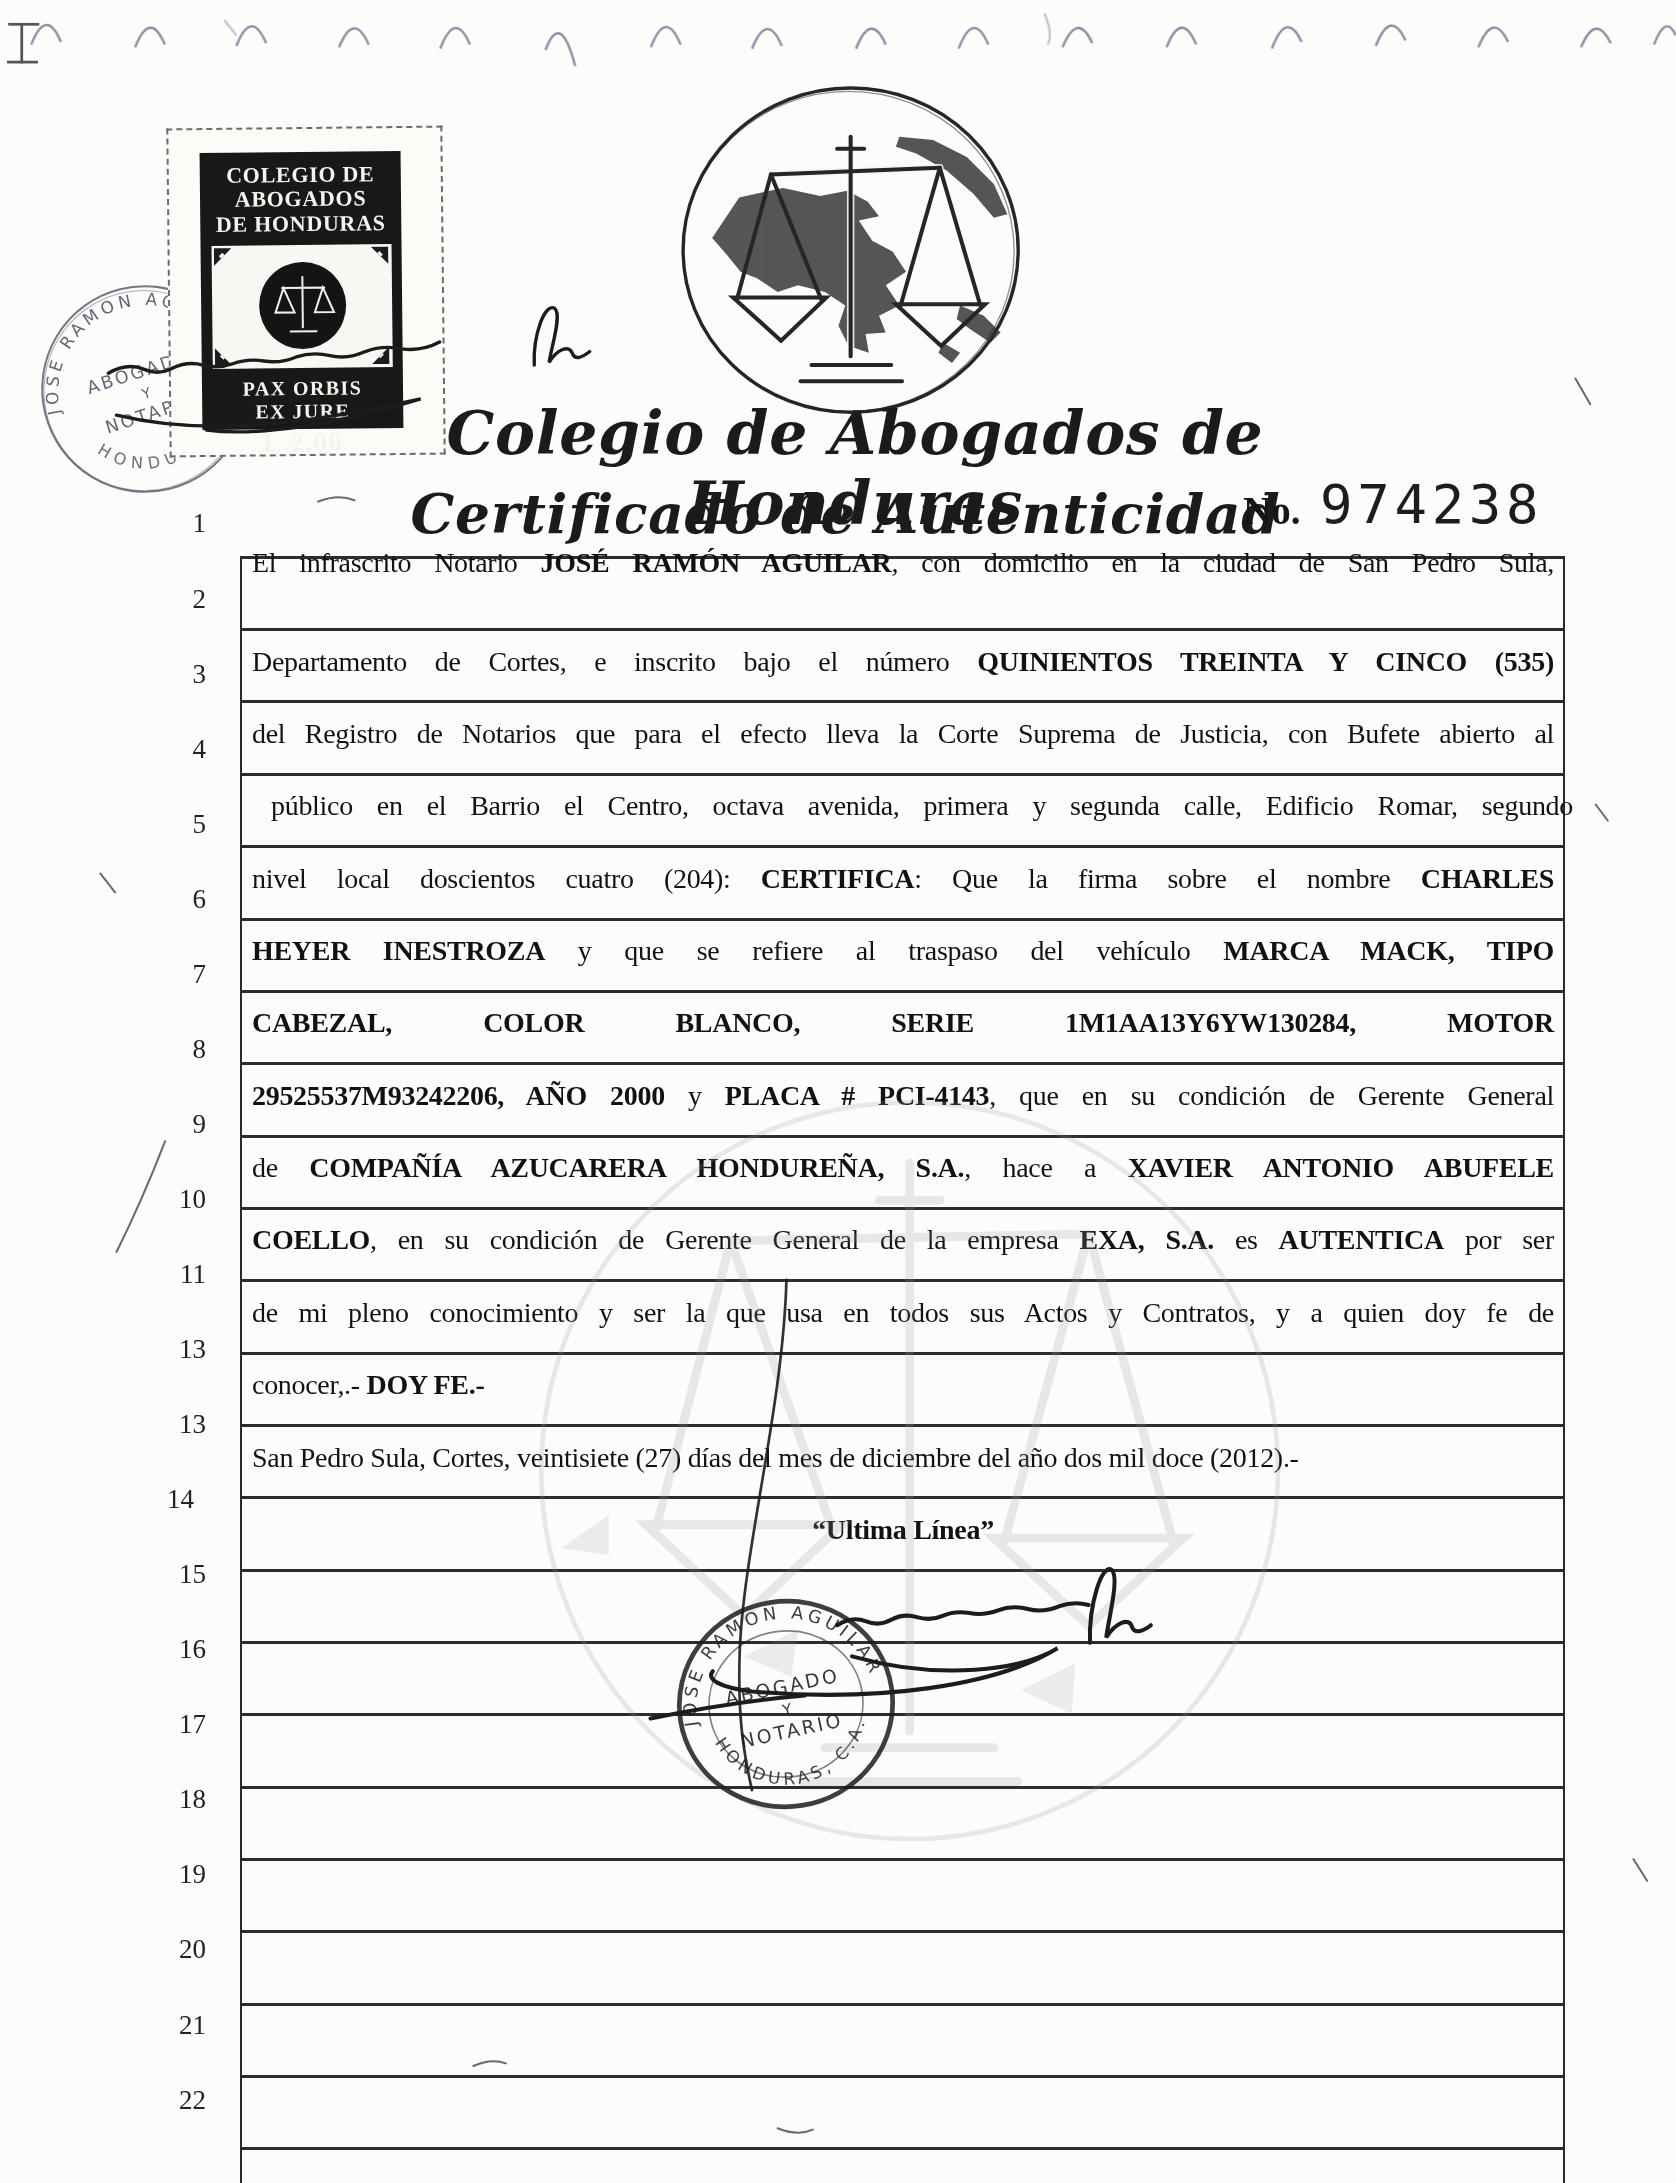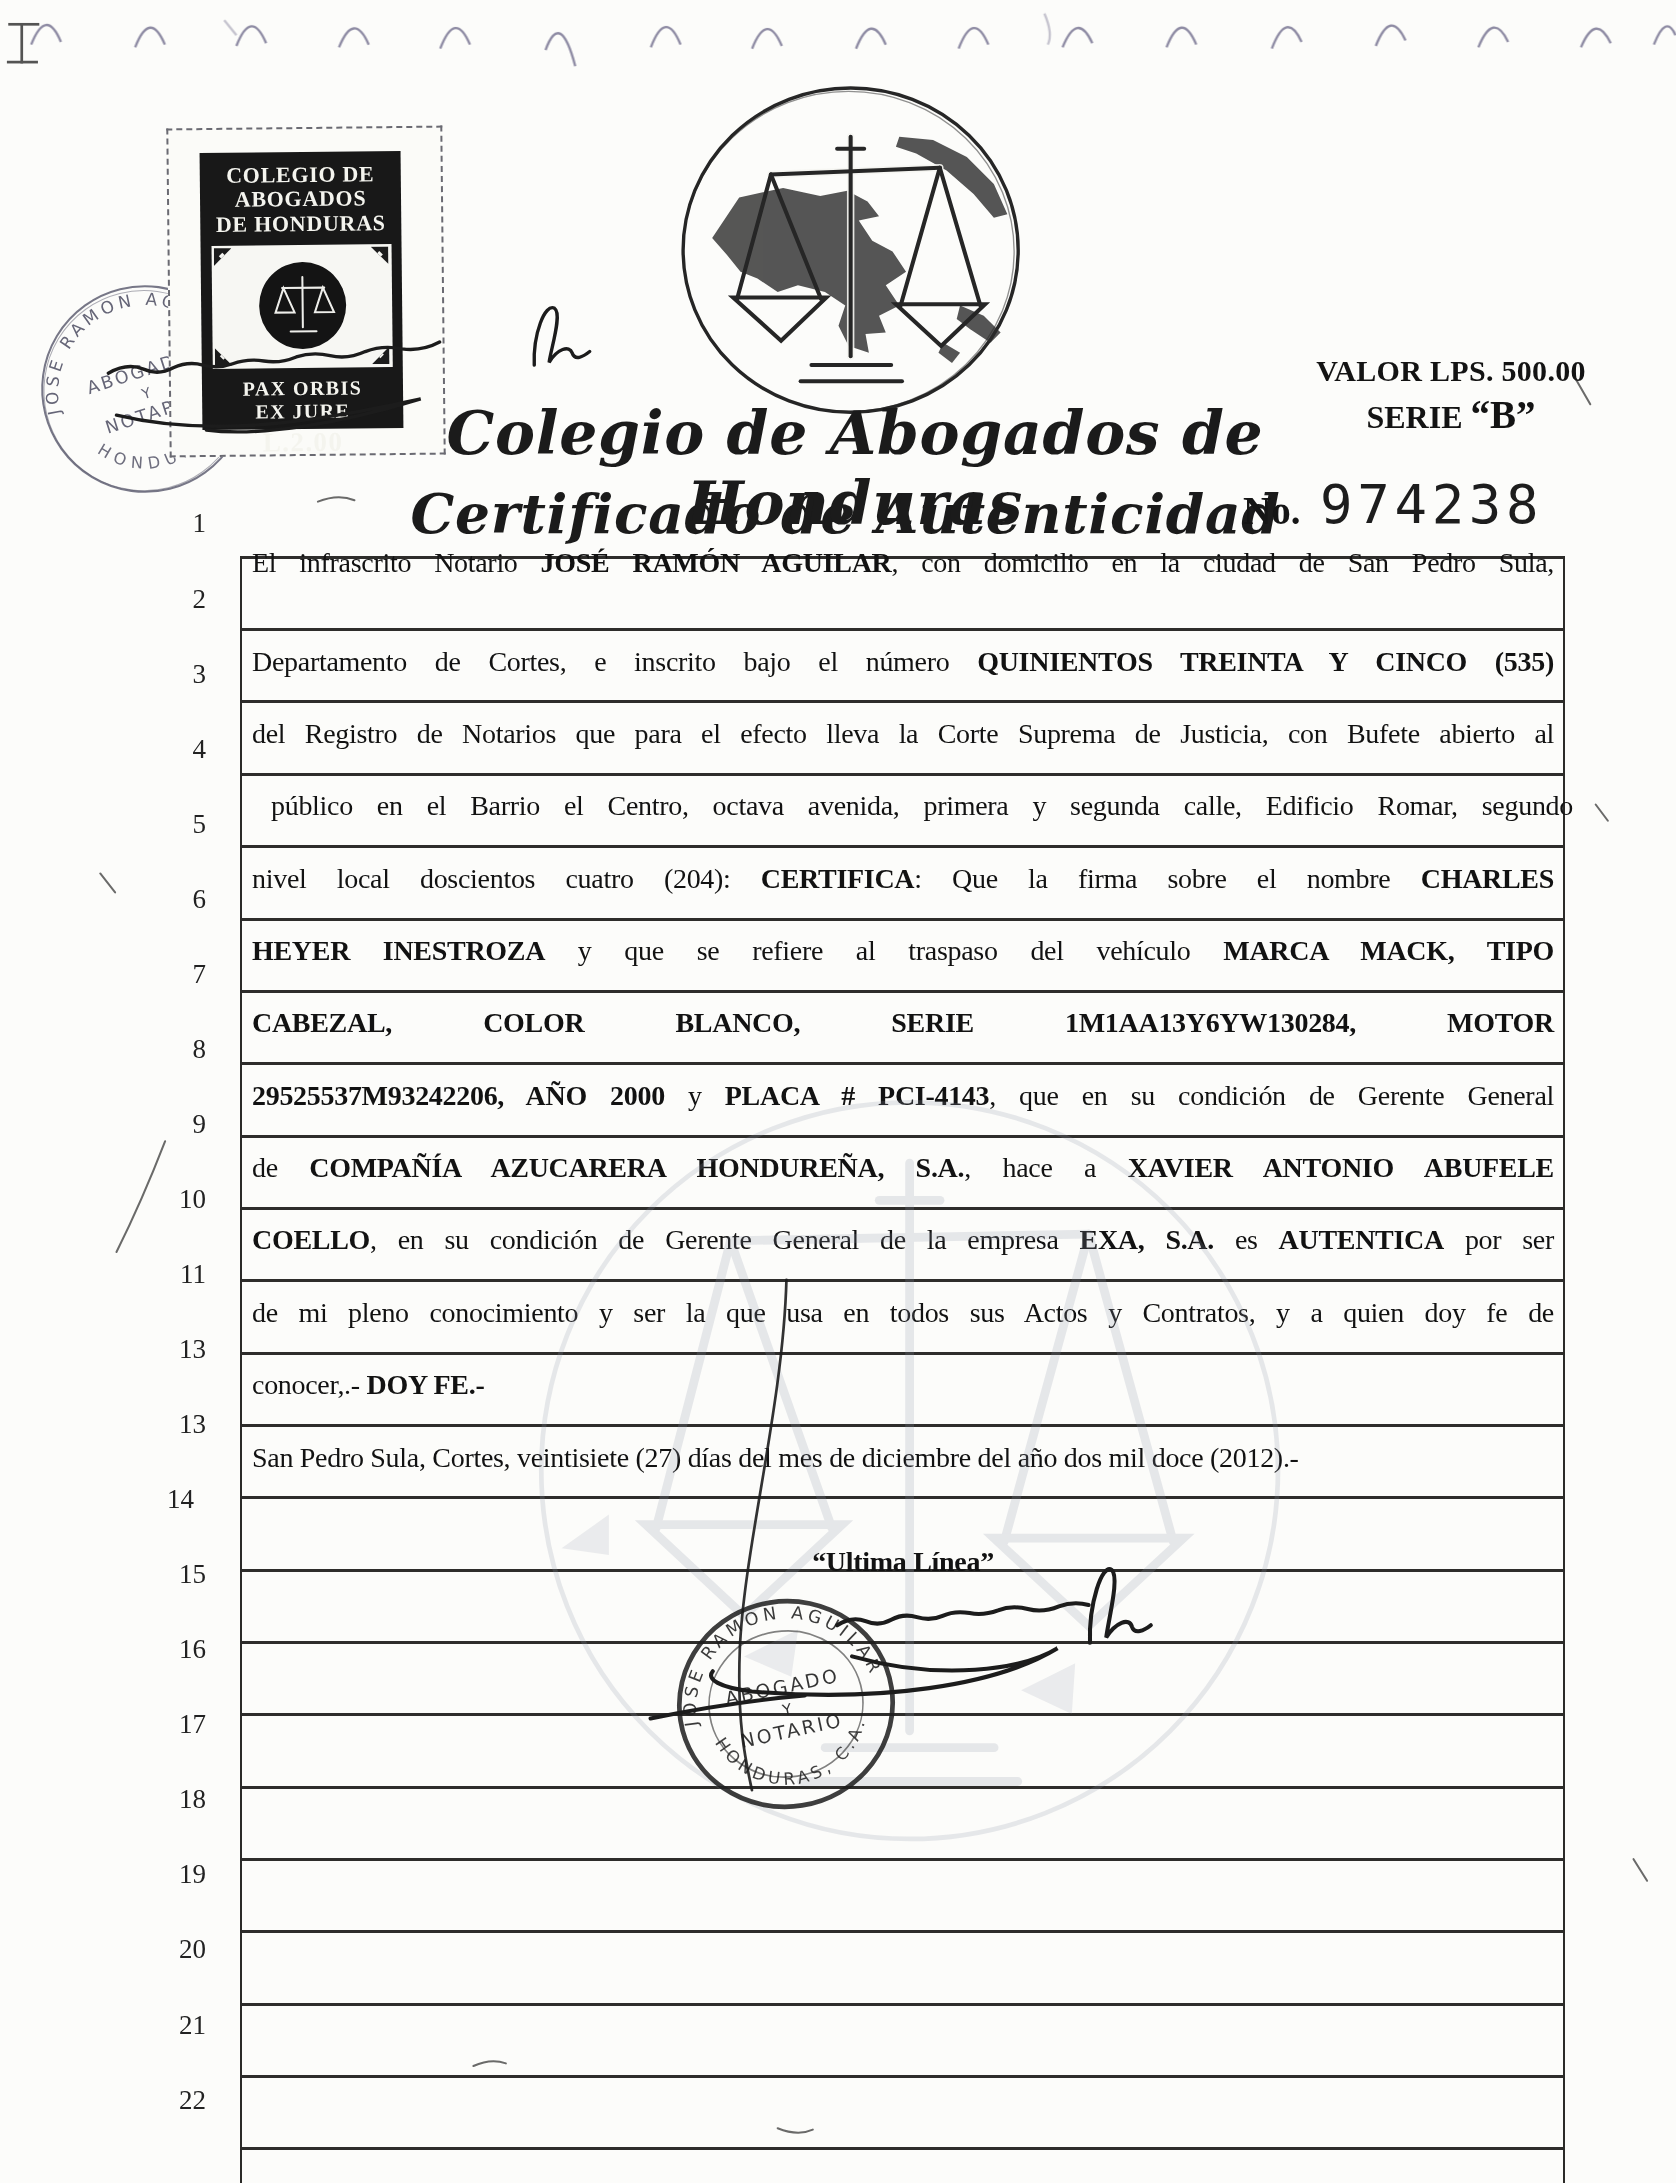--- a/index.html
+++ b/index.html
@@ -165,25 +165,20 @@
         <path d="M142 138 L216 322"></path>
         <path d="M86 320 L224 320 L157 384 Z"></path>
       <path d="M392 128 L334 332"></path>
         <path d="M392 128 L452 332"></path>
         <path d="M327 330 L459 330 L394 392 Z"></path>
       <path d="M202 420 H320"></path>
         <path d="M186 444 H336"></path>
     </g>
   </svg>
 
-  <div class="abs valor-block">
-    <div class="valor-line">VALOR LPS. 500.00</div>
-    <div class="serie-line"><span>SERIE</span>
-      <span class="big-b">“B”</span></div>
-  </div>
   <div class="abs title2">Certificado de Autenticidad</div>
   <div class="abs title1">Colegio de Abogados de Honduras</div>
   <div class="abs no-label">No.</div>
   <div class="abs no-value">974238</div>
 
   <div id="ruling-layer">
       <div class="rule" style="top: 556px;"></div>
       <div class="rule" style="top: 628px;"></div>
       <div class="rule" style="top: 700px;"></div>
       <div class="rule" style="top: 773px;"></div>
@@ -236,21 +231,21 @@
       <div class="doc-line j" style="top: 790px; margin-left: 19px;"><span>público en el Barrio el Centro, octava avenida, primera y segunda calle, Edificio Romar, segundo</span></div>
       <div class="doc-line j" style="top: 863px;"><span>nivel local doscientos cuatro (204): </span><b>CERTIFICA</b><span>: Que la firma sobre el nombre </span><b>CHARLES</b></div>
       <div class="doc-line j" style="top: 935px;"><b>HEYER INESTROZA</b><span> y que se refiere al traspaso del vehículo </span><b>MARCA MACK, TIPO</b></div>
       <div class="doc-line j" style="top: 1007px;"><b>CABEZAL, COLOR BLANCO, SERIE 1M1AA13Y6YW130284, MOTOR</b></div>
       <div class="doc-line j" style="top: 1080px;"><b>29525537M93242206, AÑO 2000</b><span> y </span><b>PLACA # PCI-4143</b><span>, que en su condición de Gerente General</span></div>
       <div class="doc-line j" style="top: 1152px;"><span>de </span><b>COMPAÑÍA AZUCARERA HONDUREÑA, S.A.</b><span>, hace a </span><b>XAVIER ANTONIO ABUFELE</b></div>
       <div class="doc-line j" style="top: 1224px;"><b>COELLO</b><span>, en su condición de Gerente General de la empresa </span><b>EXA, S.A.</b><span> es </span><b>AUTENTICA</b><span> por ser</span></div>
       <div class="doc-line j" style="top: 1297px;"><span>de mi pleno conocimiento y ser la que usa en todos sus Actos y Contratos, y a quien doy fe de</span></div>
       <div class="doc-line l" style="top: 1369px;"><span>conocer,.- </span><b>DOY FE.-</b></div>
       <div class="doc-line l" style="top: 1442px;"><span>San Pedro Sula, Cortes, veintisiete (27) días del mes de diciembre del año dos mil doce (2012).-</span></div>
-      <div class="doc-line c" style="top: 1514px; margin-top: 32px;"><b>“Ultima Línea”</b></div>
+      <div class="doc-line c" style="top: 1514px;"><b>“Ultima Línea”</b></div>
     </div>
 
   <svg class="abs wm" style="left:521px;top:1082px;" width="784" height="784" viewBox="0 0 1160 1160">
     <circle cx="575" cy="575" r="545" fill="none" stroke="#8e95a8" stroke-width="7"></circle>
     <g stroke="#8e95a8" stroke-width="13" fill="none" stroke-linecap="round">
       <path d="M575 120 V960"></path>
         <path d="M530 175 H620"></path>
         <path d="M310 235 L840 225"></path>
       <path d="M310 235 L200 660"></path>
         <path d="M310 235 L460 660"></path>

